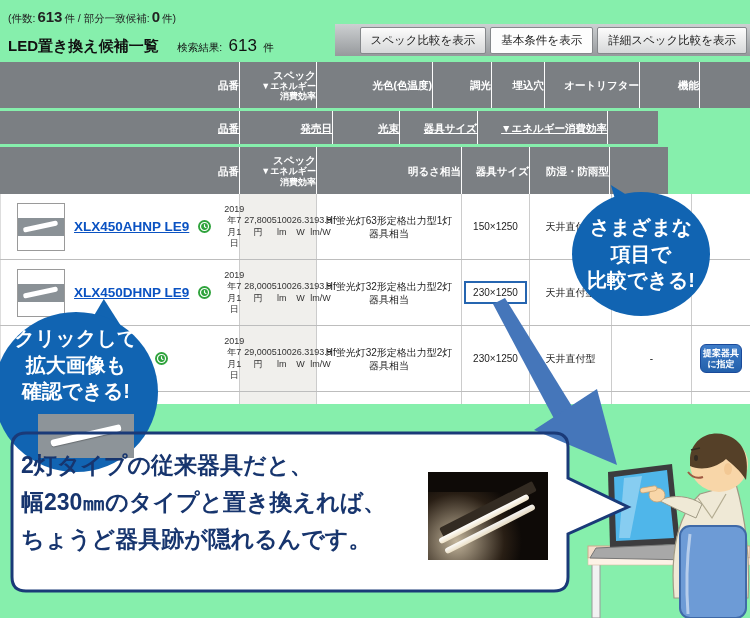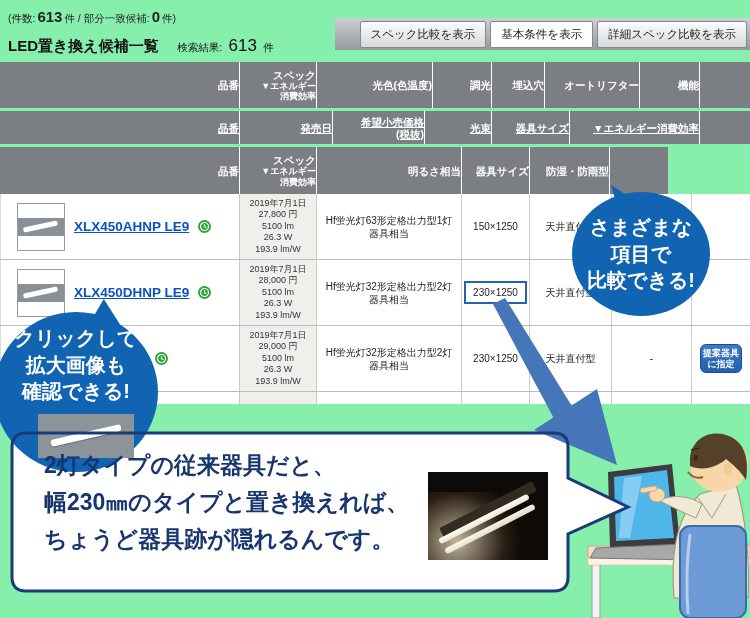--- a/index.html
+++ b/index.html
@@ -8,21 +8,21 @@
 
   
   .count-line{position:absolute;left:8px;top:8px;font-size:10.5px;color:#222;}
   .count-line .big{font-size:15px;font-weight:bold;margin:0 2px;}
   .title-row{position:absolute;left:8px;top:36px;color:#111;}
   .page-title{font-size:15px;font-weight:bold;margin-top:24px;}
   .result-label{font-size:10.5px;margin-left:14px;}
   .result-num{font-size:17px;margin-left:2px;}
   .result-unit{font-size:10.5px;margin-left:2px;}
 
-  .btnbar{position:absolute;left:335px;top:18px;width:415px;height:32px;box-sizing:border-box;
+  .btnbar{position:absolute;left:335px;top:24px;width:415px;height:32px;box-sizing:border-box;
     background:linear-gradient(#cdd0d2,#96999c);display:flex;align-items:center;justify-content:flex-end;
     gap:4px;padding:0 3px;}
   .btnbar button{font-family:inherit;font-size:11.5px;color:#222;border:1px solid #85888b;border-radius:2px;
     background:linear-gradient(#fcfcfc,#d7d8d9);padding:5px 10px;cursor:pointer;white-space:nowrap;}
   .btnbar button.active{background:#fdfdfd;}
 
   
   .tbl{position:absolute;left:0;top:62px;width:750px;}
   .hrow{display:flex;}
   .hc{box-sizing:border-box;background:#7b7f83;color:#fff;font-size:10.5px;font-weight:bold;
@@ -39,21 +39,21 @@
   .hr2 .c1{width:240px}.hr2 .c2{width:93px}.hr2 .c3{width:92px}.hr2 .c4{width:67px}
   .hr2 .c5{width:78px}.hr2 .c6{width:130px}.hr2 .c7{width:50px}
   .hr3 .c1{width:240px}.hr3 .c2{width:77px}.hr3 .c3{width:145px}.hr3 .c4{width:68px}
   .hr3 .c5{width:82px}.hr3 .c6{width:80px}.hr3 .c7{width:58px}
 
   
   .drow{display:flex;height:65px;background:#fff;border-bottom:1px solid #bdbdbd;}
   .dc{box-sizing:border-box;border-right:1px solid #ccc;display:flex;align-items:center;
     justify-content:center;text-align:center;font-size:10px;color:#222;}
   .c-part{width:240px;justify-content:flex-start;padding-left:16px;gap:9px;border-left:1px solid #ddd;}
-  .c-spec{width:77px;background:#f0efec;flex-direction:column;font-size:9px;line-height:11.5px;color:#333;}
+  .c-spec{width:77px;background:#f0efec;flex-direction:row;font-size:9px;line-height:11.5px;color:#333;}
   .c-bright{width:145px;padding:0 8px;line-height:13px;}
   .c-size{width:68px}.c-mount{width:82px}.c-moist{width:80px}.c-act{width:58px;border-right:none;}
   .drow.partial{height:12px;overflow:hidden;border-bottom:none;}
 
   .thumb{position:relative;width:46px;height:46px;border:1px solid #9a9a9a;background:#fff;flex:0 0 auto;cursor:pointer;}
   .thumb::before{content:"";position:absolute;left:0;right:0;top:14px;height:18px;background:#8a9196;}
   .thumb .bar{position:absolute;left:5px;top:20px;width:35px;height:5px;background:#fff;
     border-radius:2px;transform:rotate(-12deg);}
   .plink{font-size:13.5px;font-weight:bold;color:#0a52c2;text-decoration:underline;cursor:pointer;white-space:nowrap;}
   .r3 .c-part{padding-left:128px;}
@@ -80,21 +80,21 @@
   .mini-thumb::after{content:"";position:absolute;left:12px;top:18px;width:72px;height:7px;background:#fff;
     border-radius:3px;transform:rotate(-13deg);box-shadow:0 1px 1px rgba(0,0,0,.25);}
 
   
   #arrowSvg{position:absolute;left:0;top:0;z-index:5;pointer-events:none;}
 
   
   .bubble-svg{position:absolute;left:4px;top:429px;pointer-events:none;}
   #bubbleFill{z-index:4;}
   #bubbleStroke{z-index:7;}
-  .speech-text{position:absolute;left:44px;top:447px;z-index:8;font-size:23px;font-weight:bold;
+  .speech-text{position:absolute;left:21px;top:447px;z-index:8;font-size:23px;font-weight:bold;
     color:#17356e;line-height:37px;white-space:nowrap;}
 
   
   .photo{position:absolute;left:428px;top:472px;width:120px;height:88px;background:#0e0a07;
     overflow:hidden;z-index:8;}
   .photo::before{content:"";position:absolute;left:-30px;top:20px;width:130px;height:90px;
     background:radial-gradient(circle at 45% 55%,rgba(255,238,205,.75),rgba(120,90,60,.25) 55%,transparent 75%);}
   .ph-body{position:absolute;left:8px;top:32px;width:104px;height:11px;background:#332b22;
     transform:rotate(-27deg);border-radius:2px;}
   .ph-tube{position:absolute;height:6px;border-radius:3px;background:linear-gradient(#ffffff,#efe3c9);}
@@ -154,24 +154,20 @@
       <div class="hc c8"></div>
     </div>
 
     <div class="hrow hr2">
       <div class="hc c1">
           <span class="hlink">品番</span>
         </div>
       <div class="hc c2">
           <span class="hlink">発売日</span>
         </div>
-      <div class="hc c3">
-        <span class="hlink">希望小売価格</span>
-        <span class="hlink">(税抜)</span>
-      </div>
       <div class="hc c4">
           <span class="hlink">光束</span>
         </div>
       <div class="hc c5">
           <span class="hlink">器具サイズ</span>
         </div>
       <div class="hc c6">
           <span class="hlink">▼エネルギー消費効率</span>
         </div>
       <div class="hc c7"></div>

